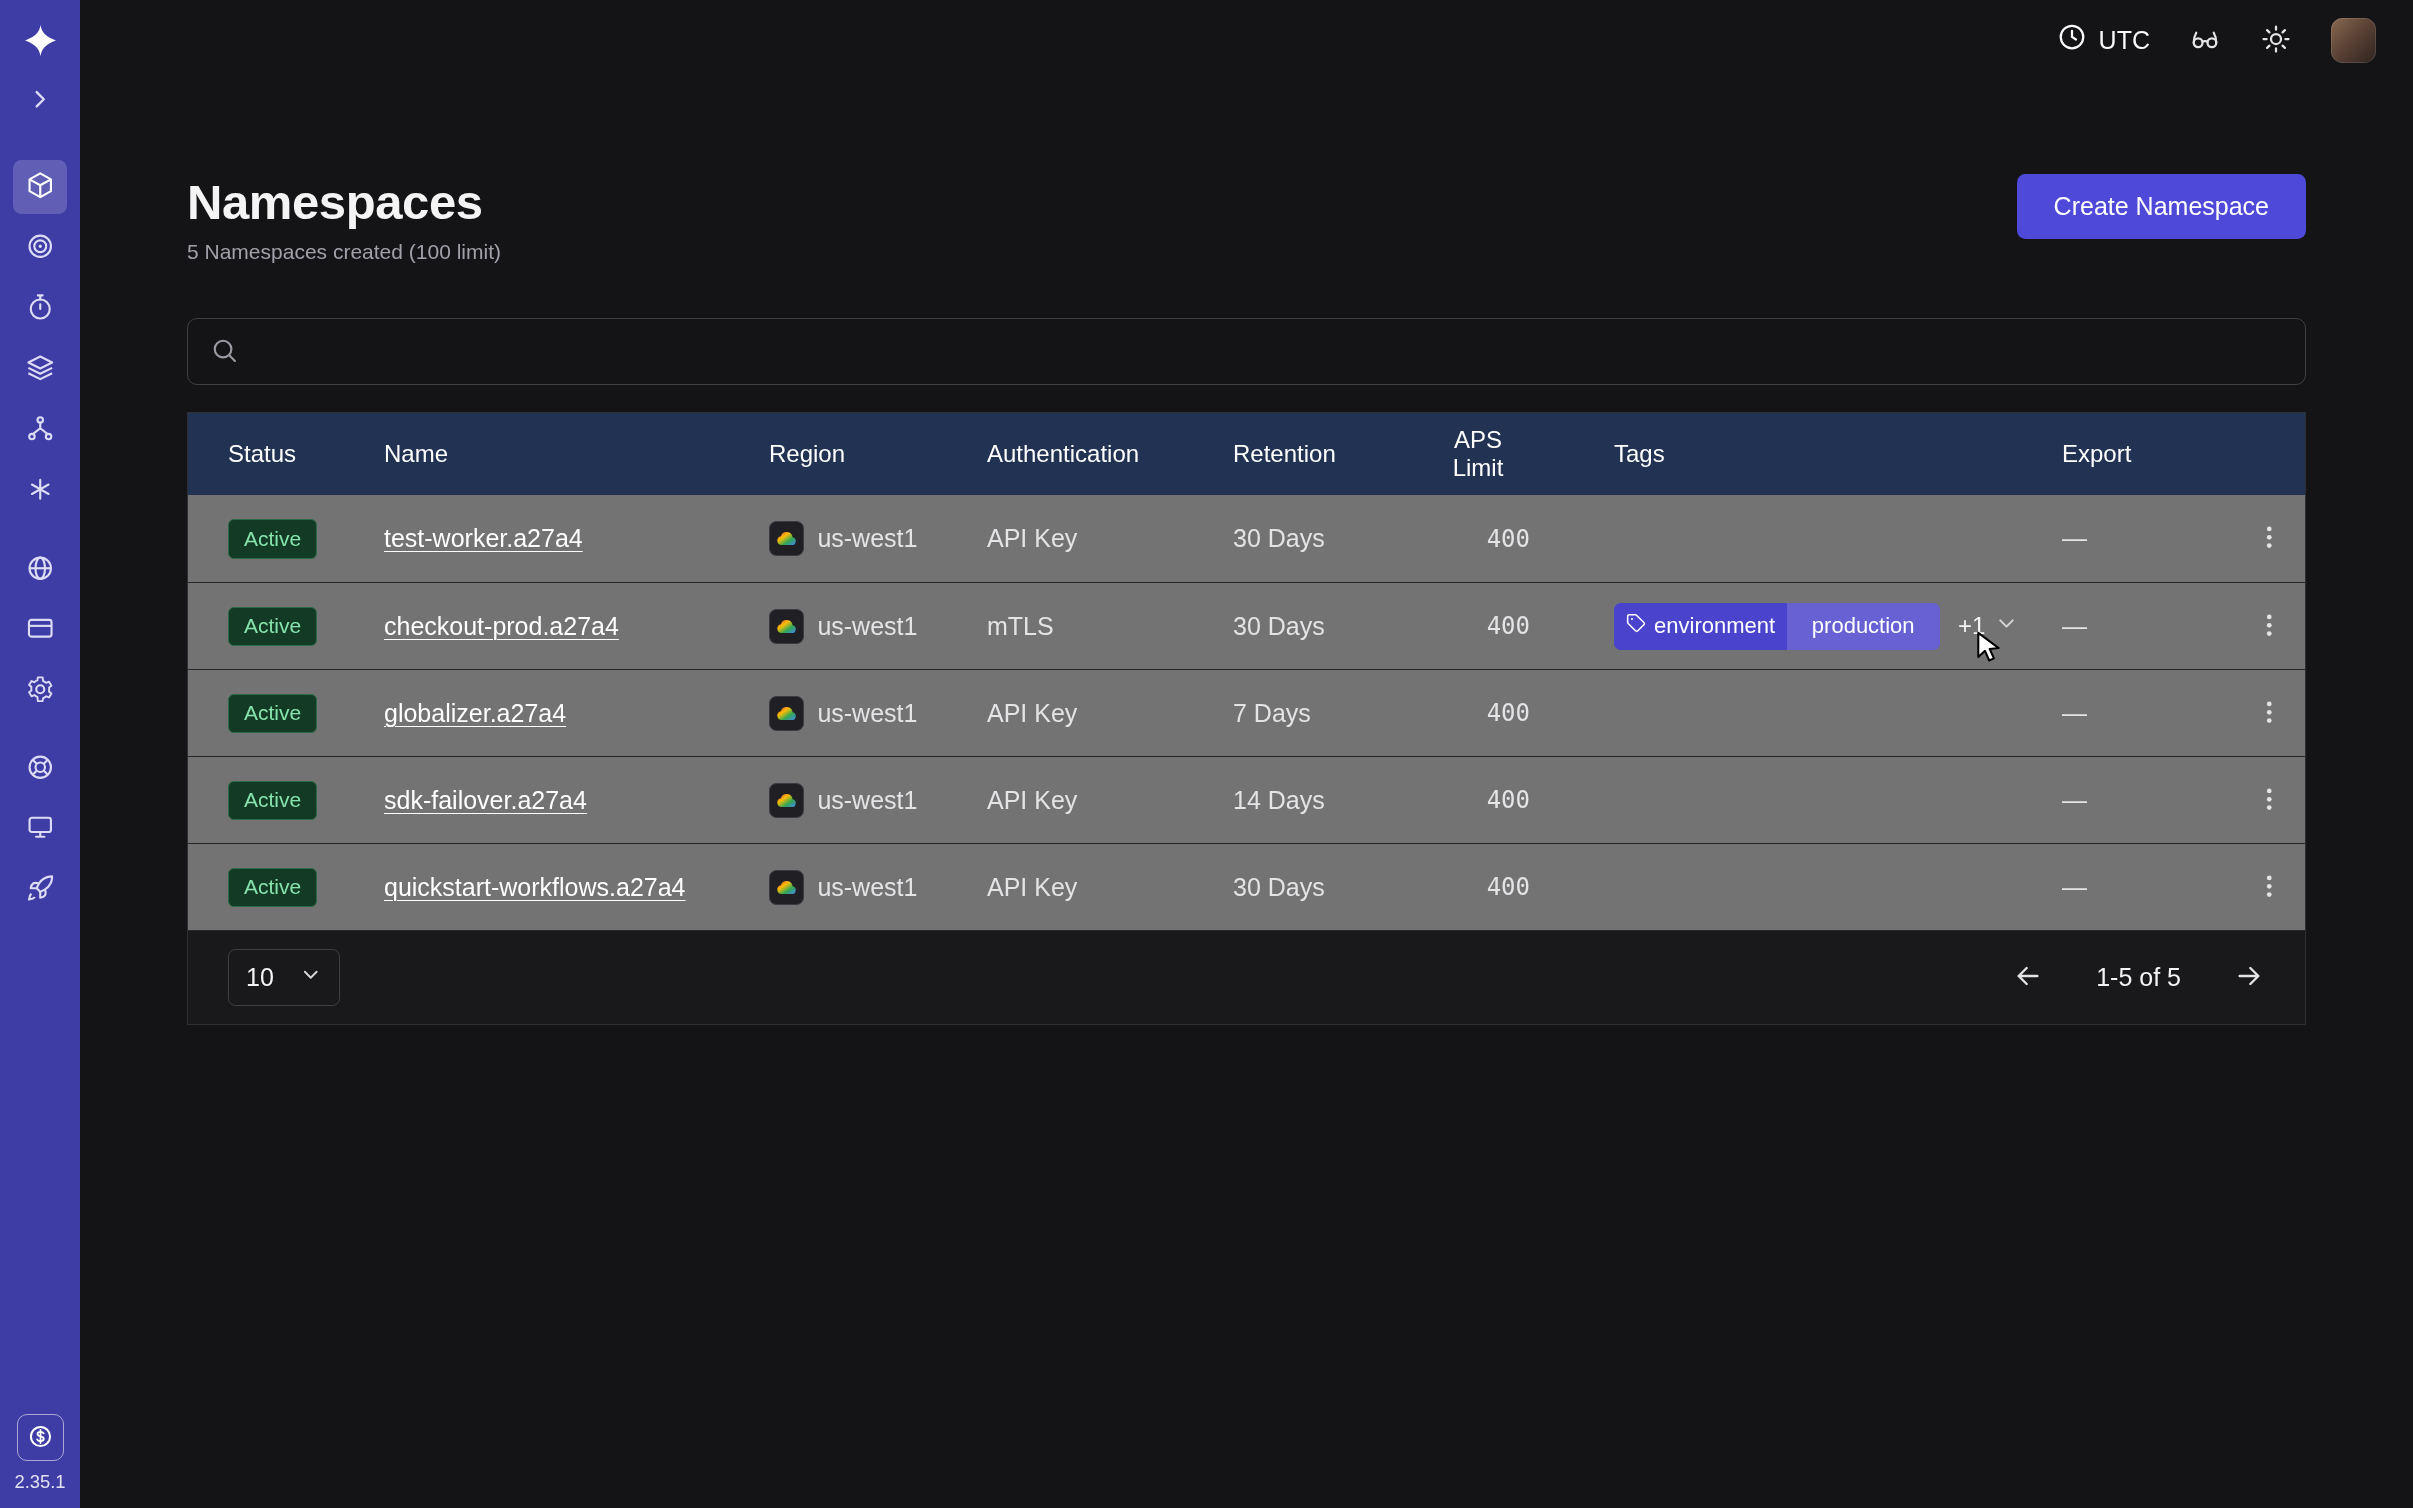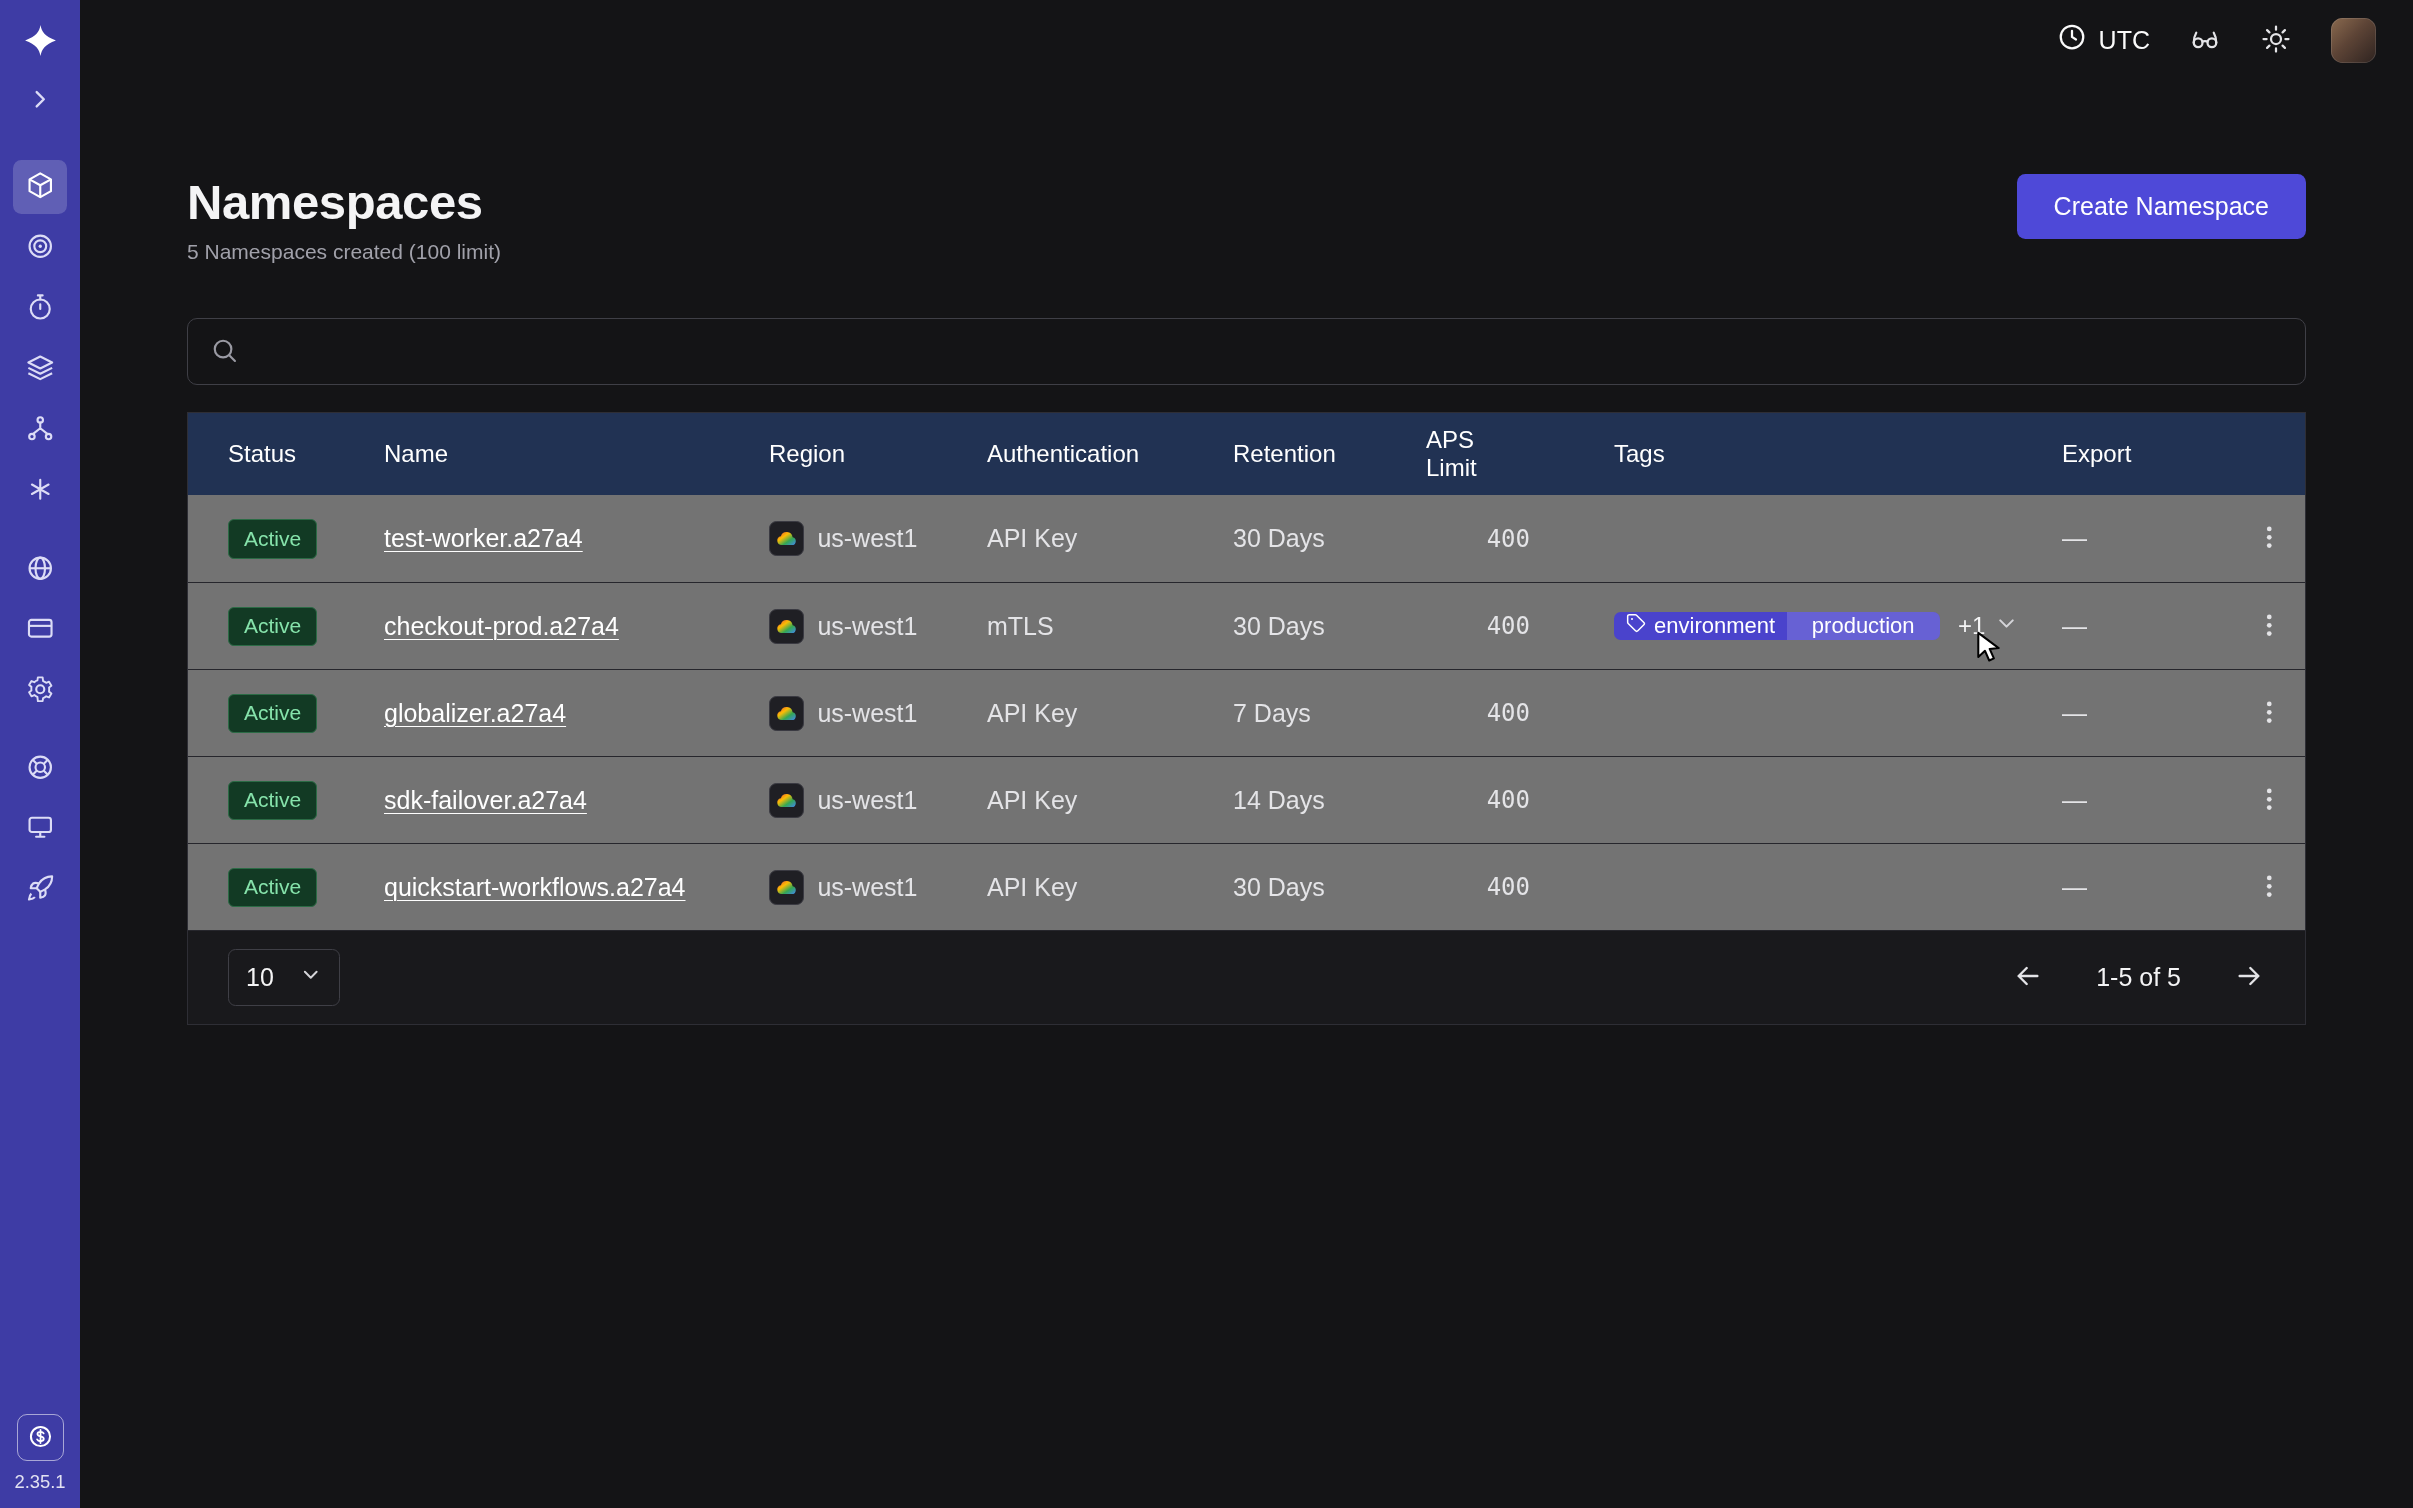--- a/index.html
+++ b/index.html
@@ -40,31 +40,31 @@
   .search input { flex:1; background:transparent; border:none; outline:none; font-size:26px; color:#e4e4e7; font-family:"Liberation Sans",sans-serif; }
   .search input::placeholder { color:#84848e; }
 
   
   .table { margin-top:27px; border:0.8px solid #2e2e35; background:#19191c; }
   .row { display:grid; grid-template-columns:156px 385px 218px 246px 193px 104px 532px 171px 1fr; align-items:center; padding-left:40px; height:87px; font-size:25px; color:#e4e4e7; }
   .thead { height:82px; background:#213253; color:#ffffff; font-weight:500; font-size:24px; }
   .tbody .row { border-top:0.8px solid #26262c; background:#737373; }
   .tbody .row:first-child { border-top:none; }
   .c { display:flex; align-items:center; min-width:0; }
-  .c-aps { justify-content:flex-end; font-family:"DejaVu Sans Mono",monospace; font-size:24px; }
+  .c-aps { justify-content:flex-end; font-family:"DejaVu Sans Mono",monospace; font-size:24px;text-align:center; }
   .thead .c-aps { font-family:"Liberation Sans",sans-serif; }
   .c-tags { padding-left:84px; }
   .c-kebab { justify-content:center; }
 
   .badge { display:inline-flex; align-items:center; padding:6.7px 15px; border-radius:5.9px; background:#123a24; border:0.8px solid #2b6b45; color:#86e3ab; font-size:21px; font-weight:500; }
   .ns-link { color:#ffffff; font-weight:500; text-decoration:underline; text-underline-offset:4.2px; text-decoration-thickness:1.3px; cursor:pointer; }
   .cloud-box { width:35px; height:35px; border-radius:7.5px; background:#1f1f24; border:0.8px solid #3a3a42; display:flex; align-items:center; justify-content:center; margin-right:13.4px; flex-shrink:0; }
   .cloud-box svg { width:23.5px; height:23.5px; }
 
-  .tag-chip { display:inline-flex; align-items:stretch; height:28px; border-radius:6.7px; background:#4a43cc; color:#ffffff; font-size:22px; overflow:hidden; cursor:pointer; }
+  .tag-chip { display:inline-flex; align-items:stretch; height:47px; border-radius:6.7px; background:#4a43cc; color:#ffffff; font-size:22px; overflow:hidden; cursor:pointer; }
   .tag-key { display:flex; align-items:center; gap:8.4px; padding:0 11.7px 0 11.7px; }
   .tag-key svg { width:20px; height:20px; }
   .tag-val { display:flex; align-items:center; padding:0 25px; background:rgba(255,255,255,0.16); }
   .tag-more { display:flex; align-items:center; gap:8.4px; margin-left:18.4px; font-size:24px; color:#f4f4f5; cursor:pointer; }
   .tag-more svg { width:25px; height:25px; color:#d4d4d8; }
 
   .kebab-btn { background:none; border:none; color:#e4e4e7; width:50px; height:50px; display:flex; align-items:center; justify-content:center; cursor:pointer; border-radius:6.7px; }
   .kebab-btn svg { width:28.5px; height:28.5px; }
 
   .tfoot { height:94px; border-top:0.8px solid #26262c; display:flex; align-items:center; justify-content:space-between; padding:0 40px; }

